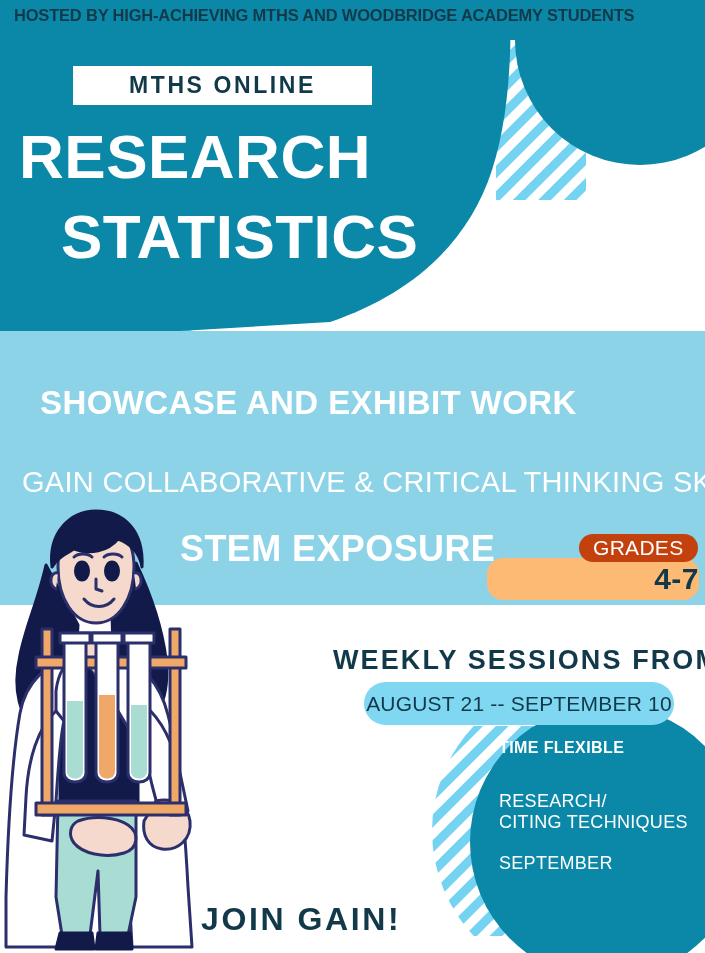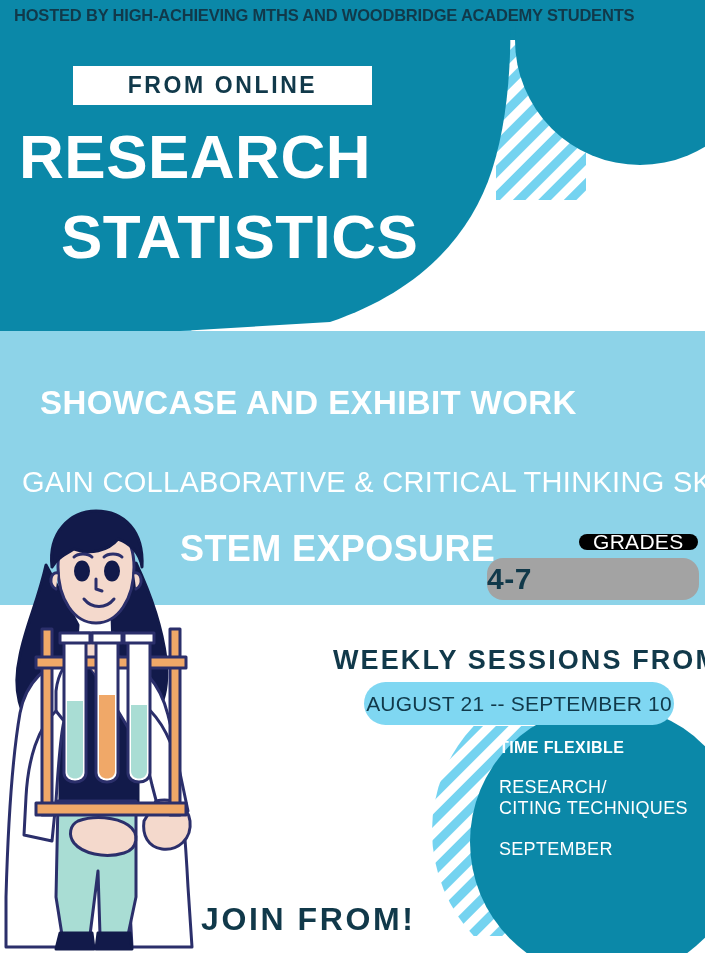--- a/index.html
+++ b/index.html
@@ -58,32 +58,32 @@
   }
   .stem{
     position:absolute;left:180px;top:528px;
     font-size:36px;font-weight:bold;color:#ffffff;
     letter-spacing:0.4px;white-space:nowrap;
   }
 
   
   .grades-pill{
     position:absolute;left:579px;top:534px;
-    height:16px;padding:0 14px;
-    background:#000000;border-radius:15px;
+    height:28px;padding:0 14px;
+    background:#c2410c;border-radius:15px;
     display:flex;align-items:center;justify-content:center;
   }
   .grades-pill span{
     font-size:21px;color:#ffffff;font-weight:400;letter-spacing:0.3px;
   }
   .grades-value{
     position:absolute;left:487px;top:558px;
     width:212px;height:42px;
-    background:#a3a3a3;border-radius:16px;
-    display:flex;align-items:center;justify-content:flex-start;
+    background:#fdba74;border-radius:16px;
+    display:flex;align-items:center;justify-content:flex-end;
   }
   .grades-value span{
     font-size:30px;font-weight:bold;color:#11394a;letter-spacing:0.5px;
   }
 
   
   .weekly{
     position:absolute;left:333px;top:645px;
     font-size:27px;font-weight:bold;color:#11394a;
     letter-spacing:2.1px;white-space:nowrap;
@@ -98,21 +98,21 @@
     font-size:21px;color:#11394a;font-weight:400;letter-spacing:0.2px;
   }
 
   
   .circle-list{
     position:absolute;left:499px;top:739px;
     width:200px;
   }
   .cl-head{
     font-size:16px;font-weight:bold;color:#ffffff;
-    letter-spacing:0.4px;margin-bottom:20px;
+    letter-spacing:0.4px;margin-bottom:34px;
   }
   .cl-item{
     font-size:18px;font-weight:400;color:#ffffff;
     letter-spacing:0.3px;line-height:1.15;margin-bottom:21px;
     white-space:pre-line;
   }
 
   
   .join{
     position:absolute;left:201px;top:901px;
@@ -176,21 +176,21 @@
 
       <rect x="0" y="331" width="705" height="274" fill="#8DD3E8"></rect>
 
       <circle cx="607" cy="842" r="137" fill="#0B88A8"></circle>
     </svg>
   </div>
 
   <div class="hosted-by">HOSTED BY HIGH-ACHIEVING MTHS AND WOODBRIDGE ACADEMY STUDENTS</div>
 
   <div class="free-online-box">
-    <span>FROM ONLINE</span>
+    <span>MTHS ONLINE</span>
   </div>
 
   <div class="title-line title-1">RESEARCH</div>
   <div class="title-line title-2">STATISTICS</div>
 
   <div class="showcase">SHOWCASE AND EXHIBIT WORK</div>
   <div class="gain">GAIN COLLABORATIVE &amp; CRITICAL THINKING SKILLS</div>
   <div class="stem">STEM EXPOSURE</div>
 
   <div class="grades-value">
@@ -205,21 +205,21 @@
     <span>AUGUST 21 -- SEPTEMBER 10</span>
   </div>
 
   <div class="circle-list">
     <div class="cl-head">TIME FLEXIBLE</div>
     <div class="cl-item">RESEARCH/
 CITING TECHNIQUES</div>
     <div class="cl-item">SEPTEMBER</div>
   </div>
 
-  <div class="join">JOIN FROM!</div>
+  <div class="join">JOIN GAIN!</div>
 
   <div class="illo">
     <svg width="250" height="448" viewBox="0 0 250 448" xmlns="http://www.w3.org/2000/svg">
       <g stroke="#2b2f6b" stroke-width="3" stroke-linejoin="round" stroke-linecap="round">
 
         <path fill="#121a4a" stroke="#121a4a" d="M60,60 C52,96 40,120 34,150 C26,186 34,214 52,222
                  C70,230 86,212 88,186 L92,120 Z"></path>
         <path fill="#121a4a" stroke="#121a4a" d="M150,58 C166,92 176,122 180,154 C184,192 172,216 154,218
                  C136,220 126,200 128,176 L126,110 Z"></path>
 

